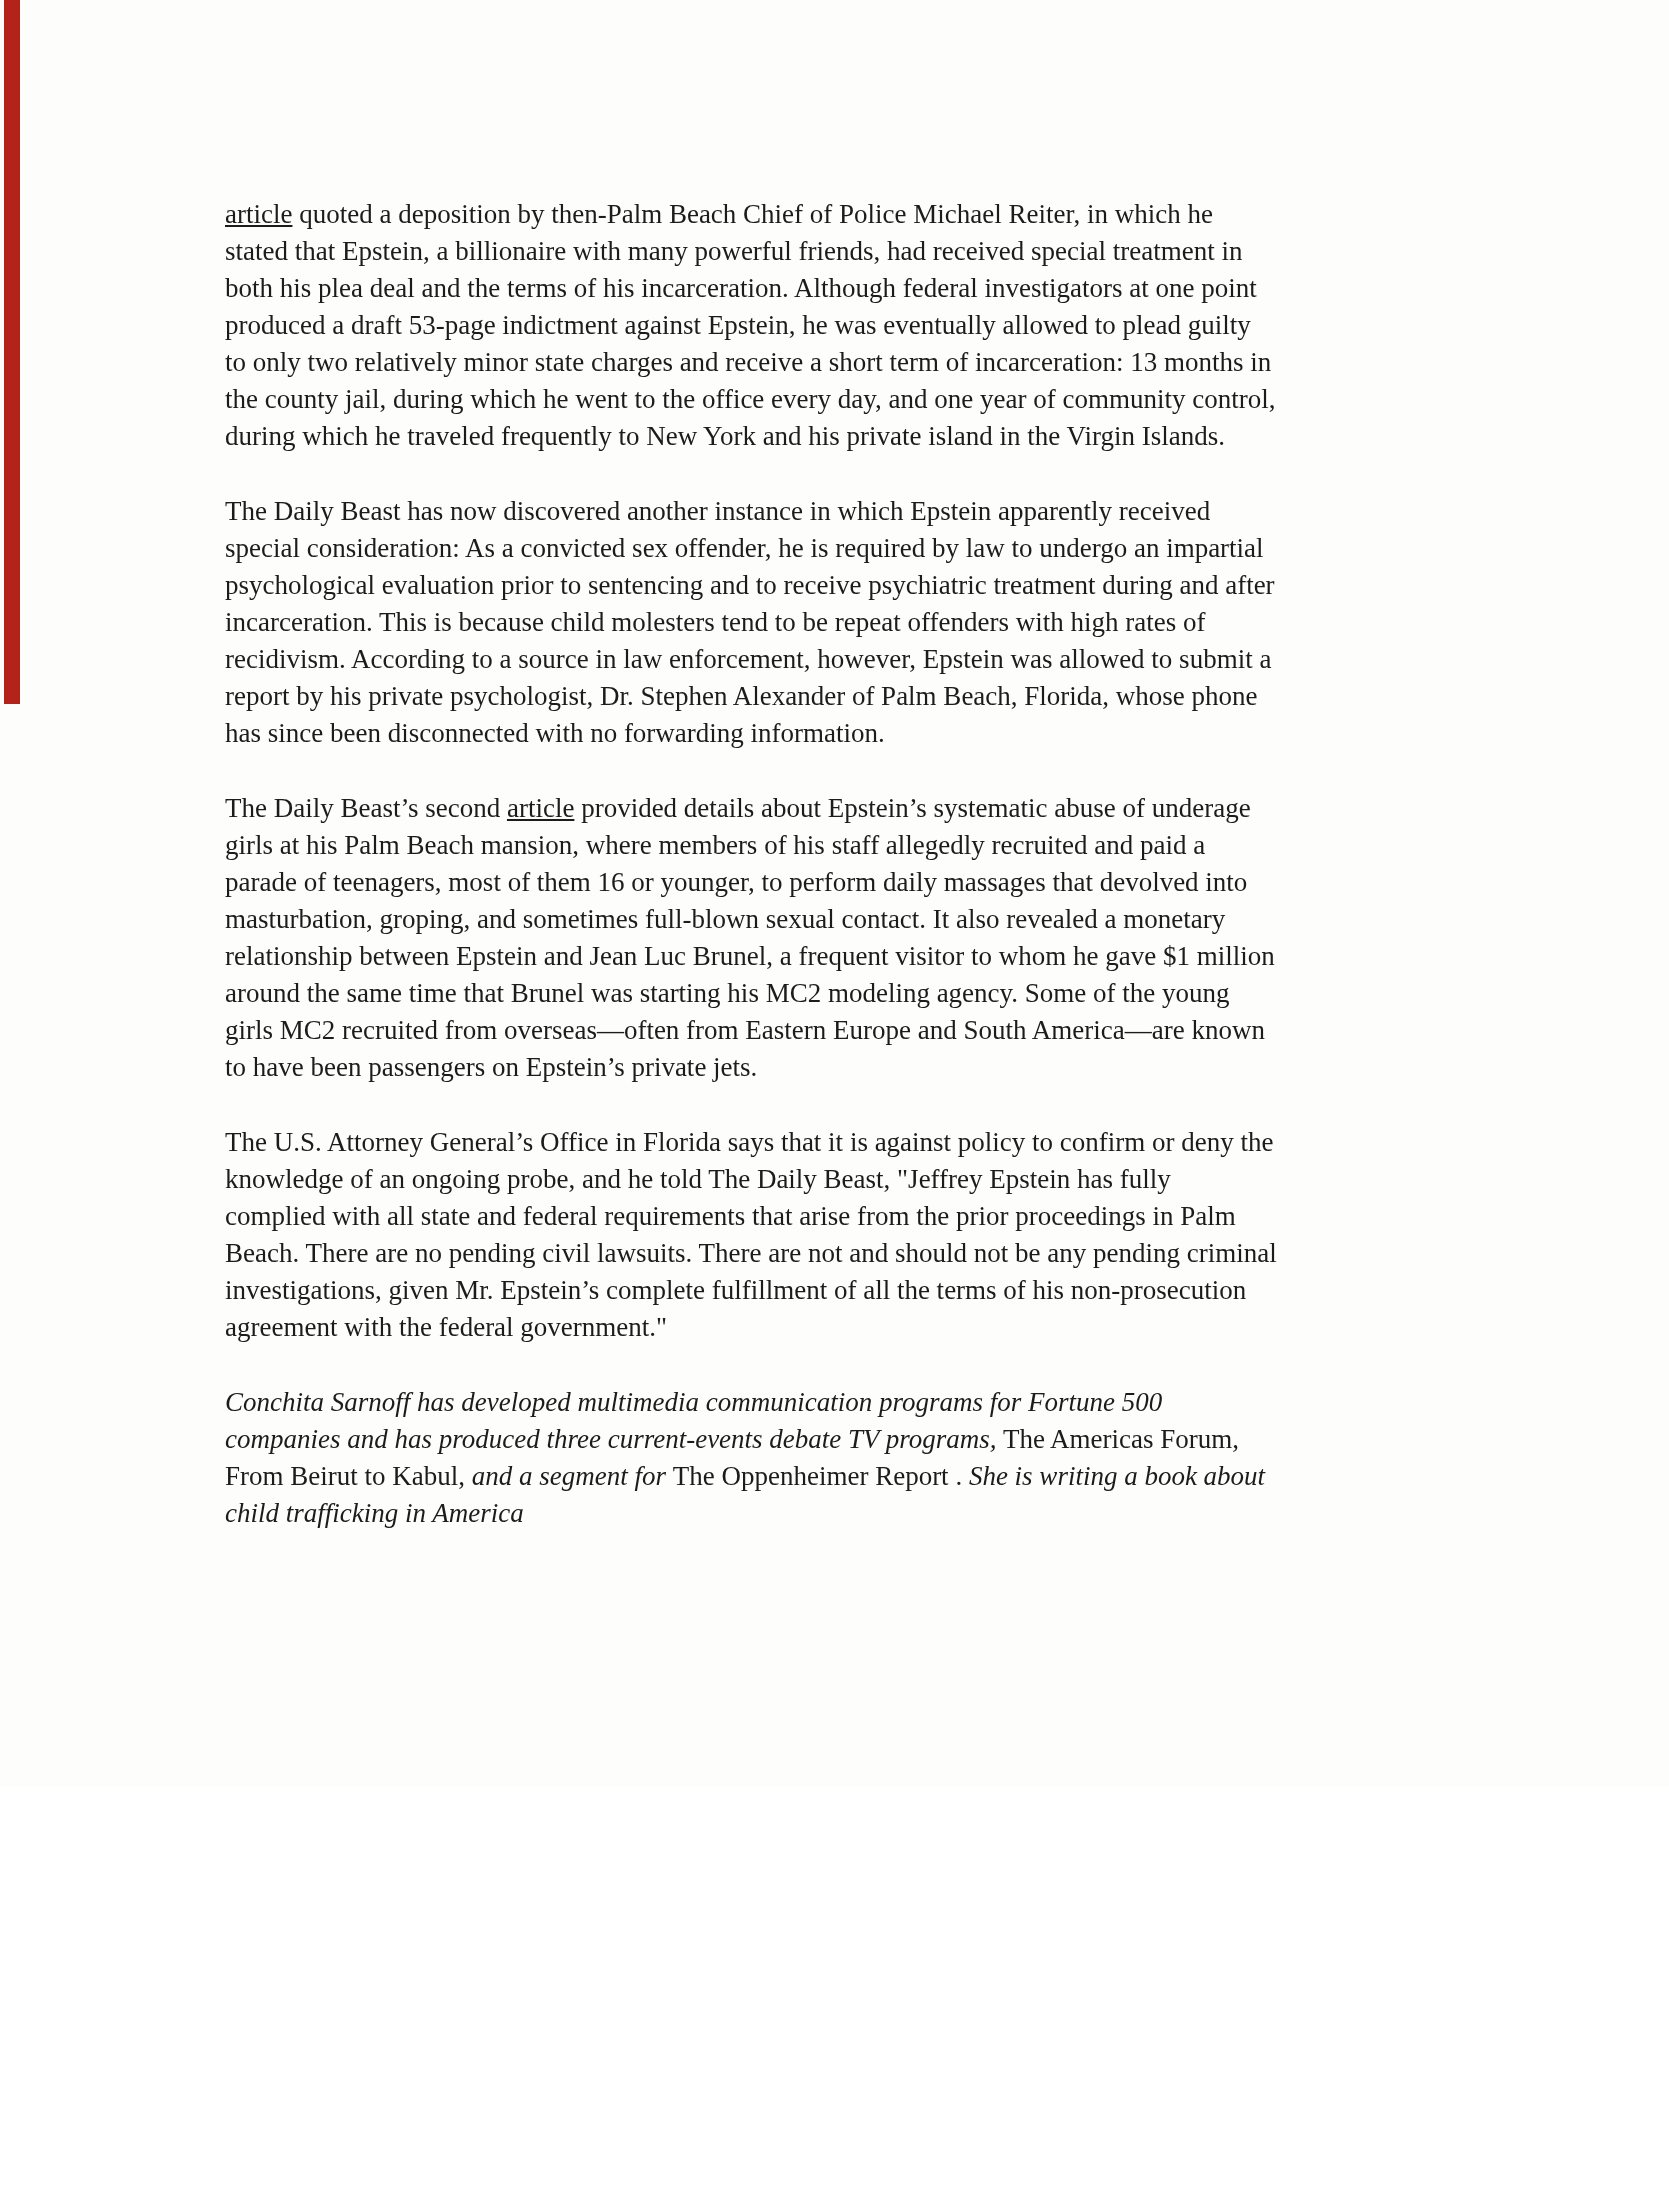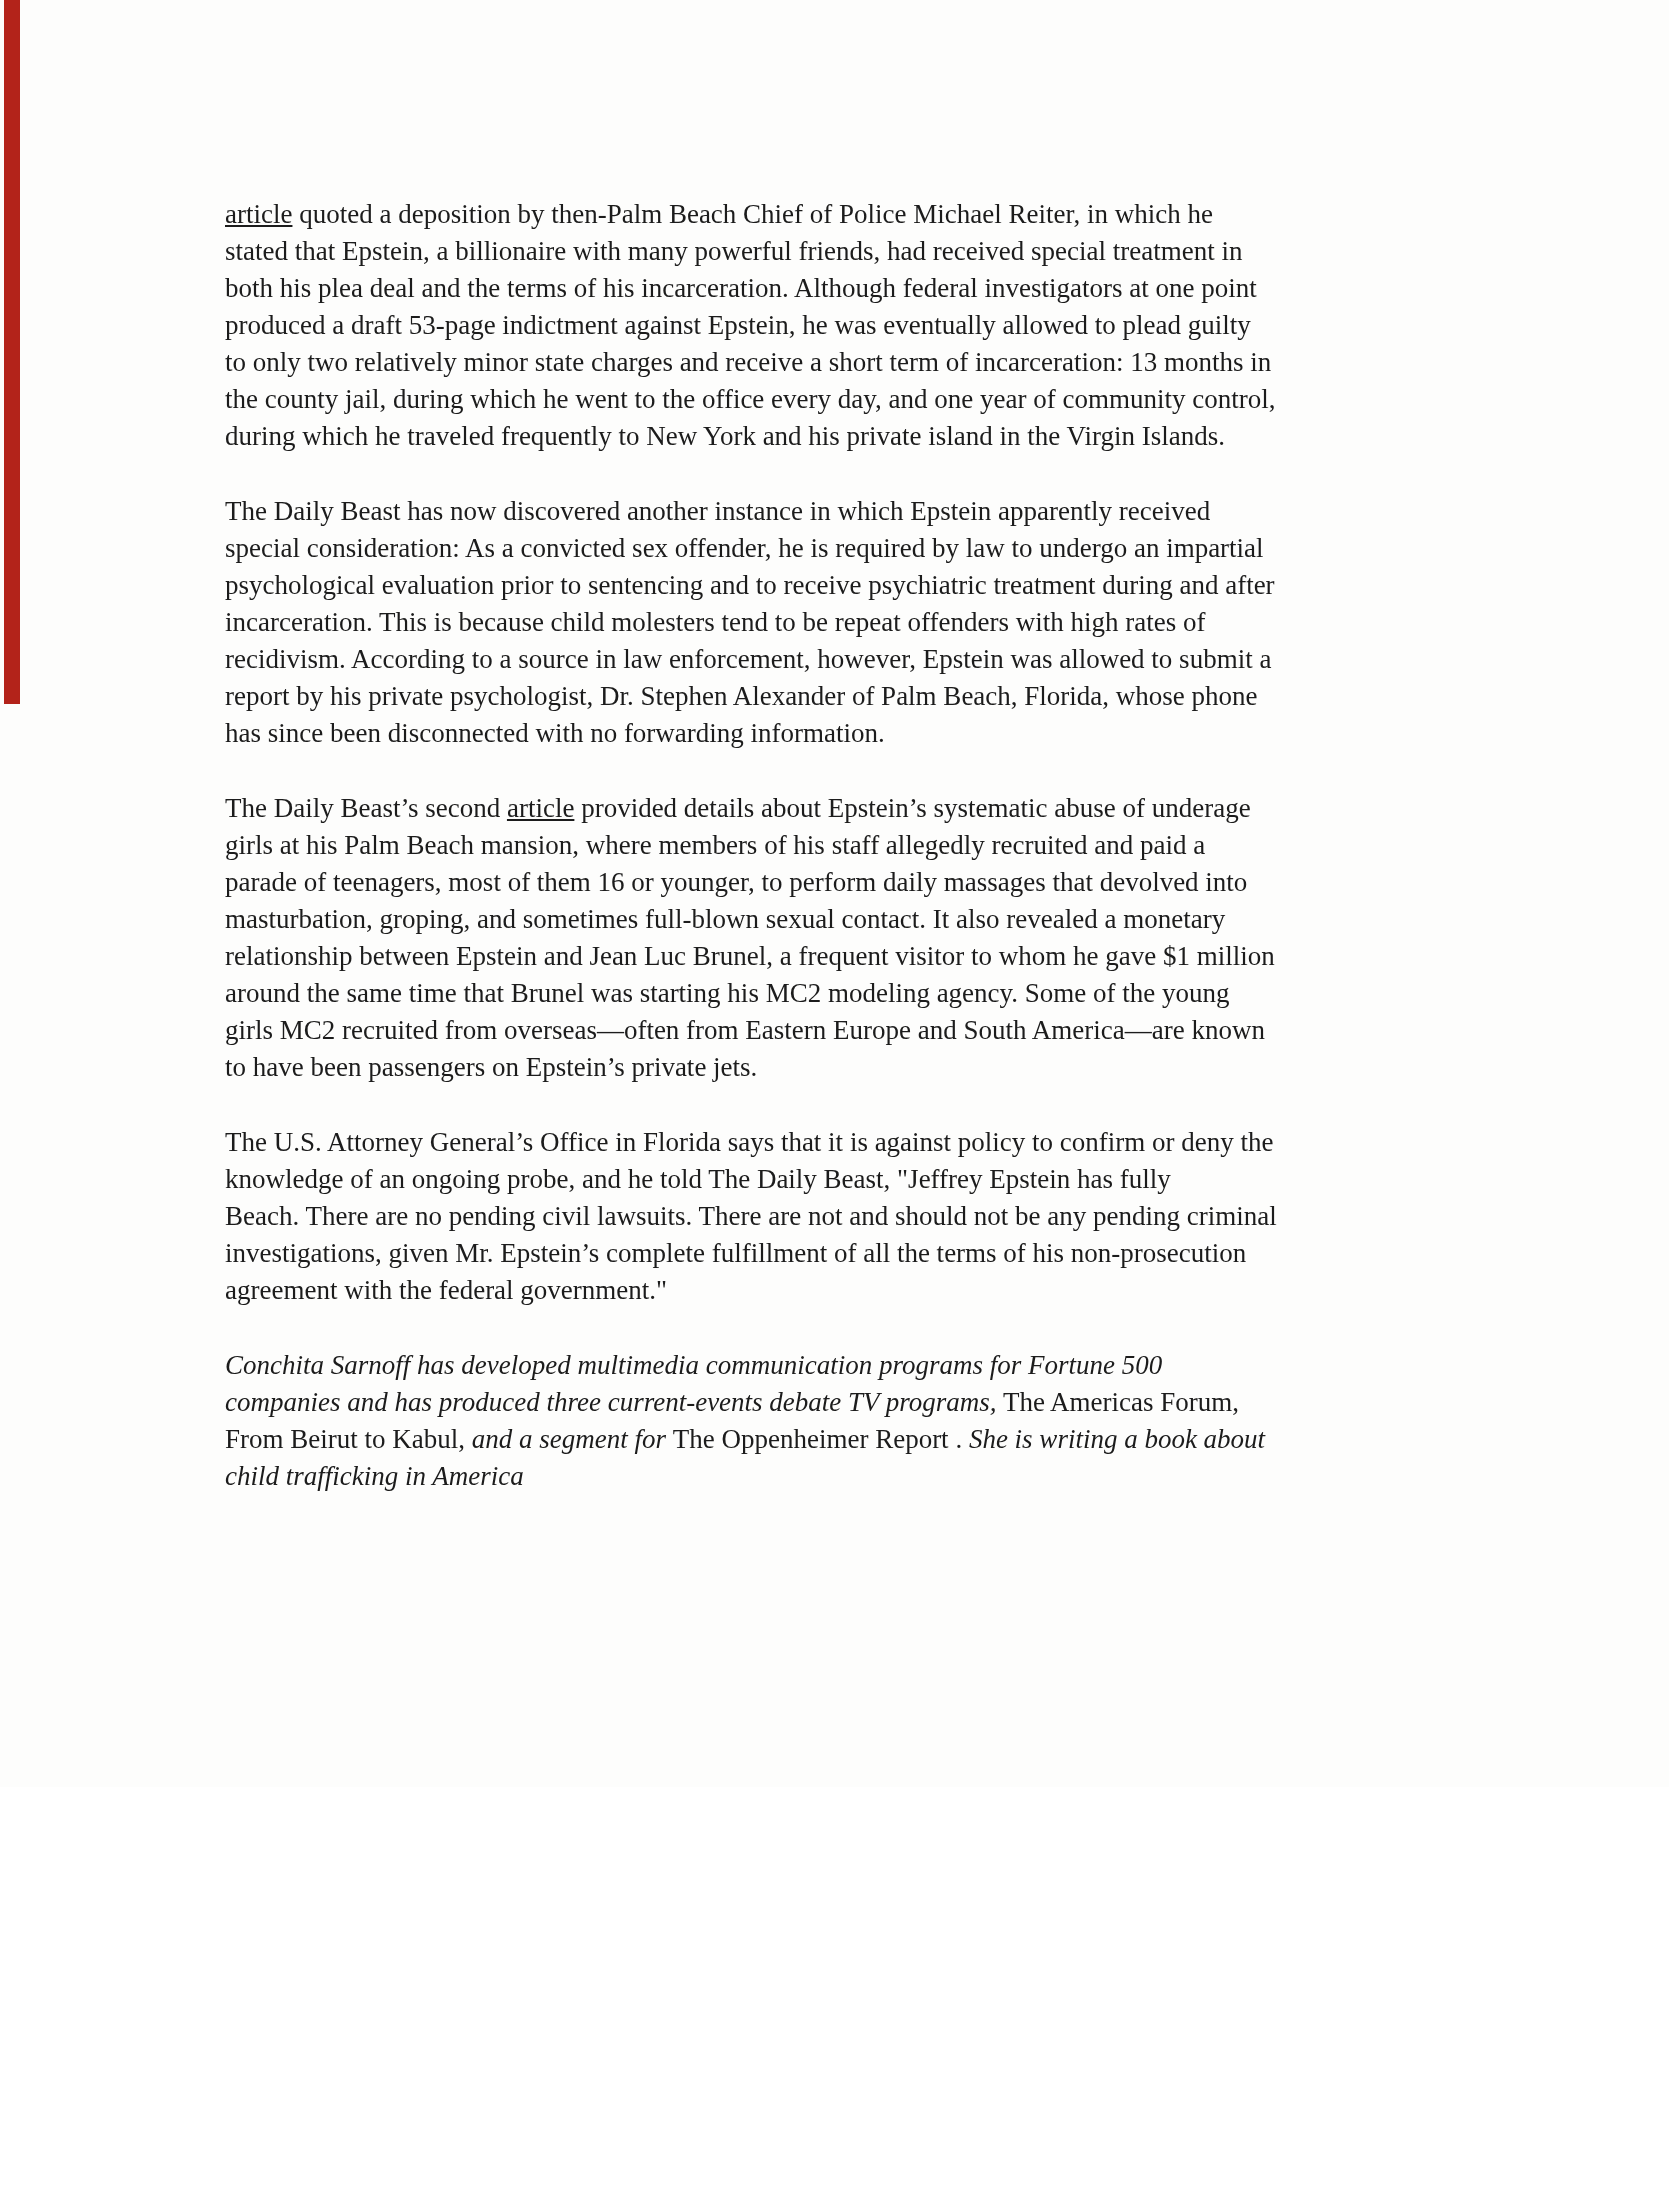--- a/index.html
+++ b/index.html
@@ -96,20 +96,21 @@
         <div class="line"><span>parade of teenagers, most of them 16 or younger, to perform daily massages that devolved into</span></div>
         <div class="line"><span>masturbation, groping, and sometimes full-blown sexual contact. It also revealed a monetary</span></div>
         <div class="line"><span>relationship between Epstein and Jean Luc Brunel, a frequent visitor to whom he gave $1 million</span></div>
         <div class="line"><span>around the same time that Brunel was starting his MC2 modeling agency. Some of the young</span></div>
         <div class="line"><span>girls MC2 recruited from overseas—often from Eastern Europe and South America—are known</span></div>
         <div class="line"><span>to have been passengers on Epstein’s private jets.</span></div>
       </div>
       <div class="paragraph">
         <div class="line"><span>The U.S. Attorney General’s Office in Florida says that it is against policy to confirm or deny the</span></div>
         <div class="line"><span>knowledge of an ongoing probe, and he told The Daily Beast, "Jeffrey Epstein has fully</span></div>
+        <div class="line"><span>complied with all state and federal requirements that arise from the prior proceedings in Palm</span></div>
         <div class="line"><span>Beach. There are no pending civil lawsuits. There are not and should not be any pending criminal</span></div>
         <div class="line"><span>investigations, given Mr. Epstein’s complete fulfillment of all the terms of his non-prosecution</span></div>
         <div class="line"><span>agreement with the federal government."</span></div>
       </div>
       <div class="paragraph italic">
         <div class="line"><span>Conchita Sarnoff has developed multimedia communication programs for Fortune 500</span></div>
         <div class="line"><span>companies and has produced three current-events debate TV programs,</span><span class="roman"> The Americas Forum,</span></div>
         <div class="line"><span class="roman">From Beirut to Kabul,</span><span style=""> and a segment for </span><span class="roman">The Oppenheimer Report .</span><span> She is writing a book about</span></div>
         <div class="line"><span>child trafficking in America</span></div>
       </div>

